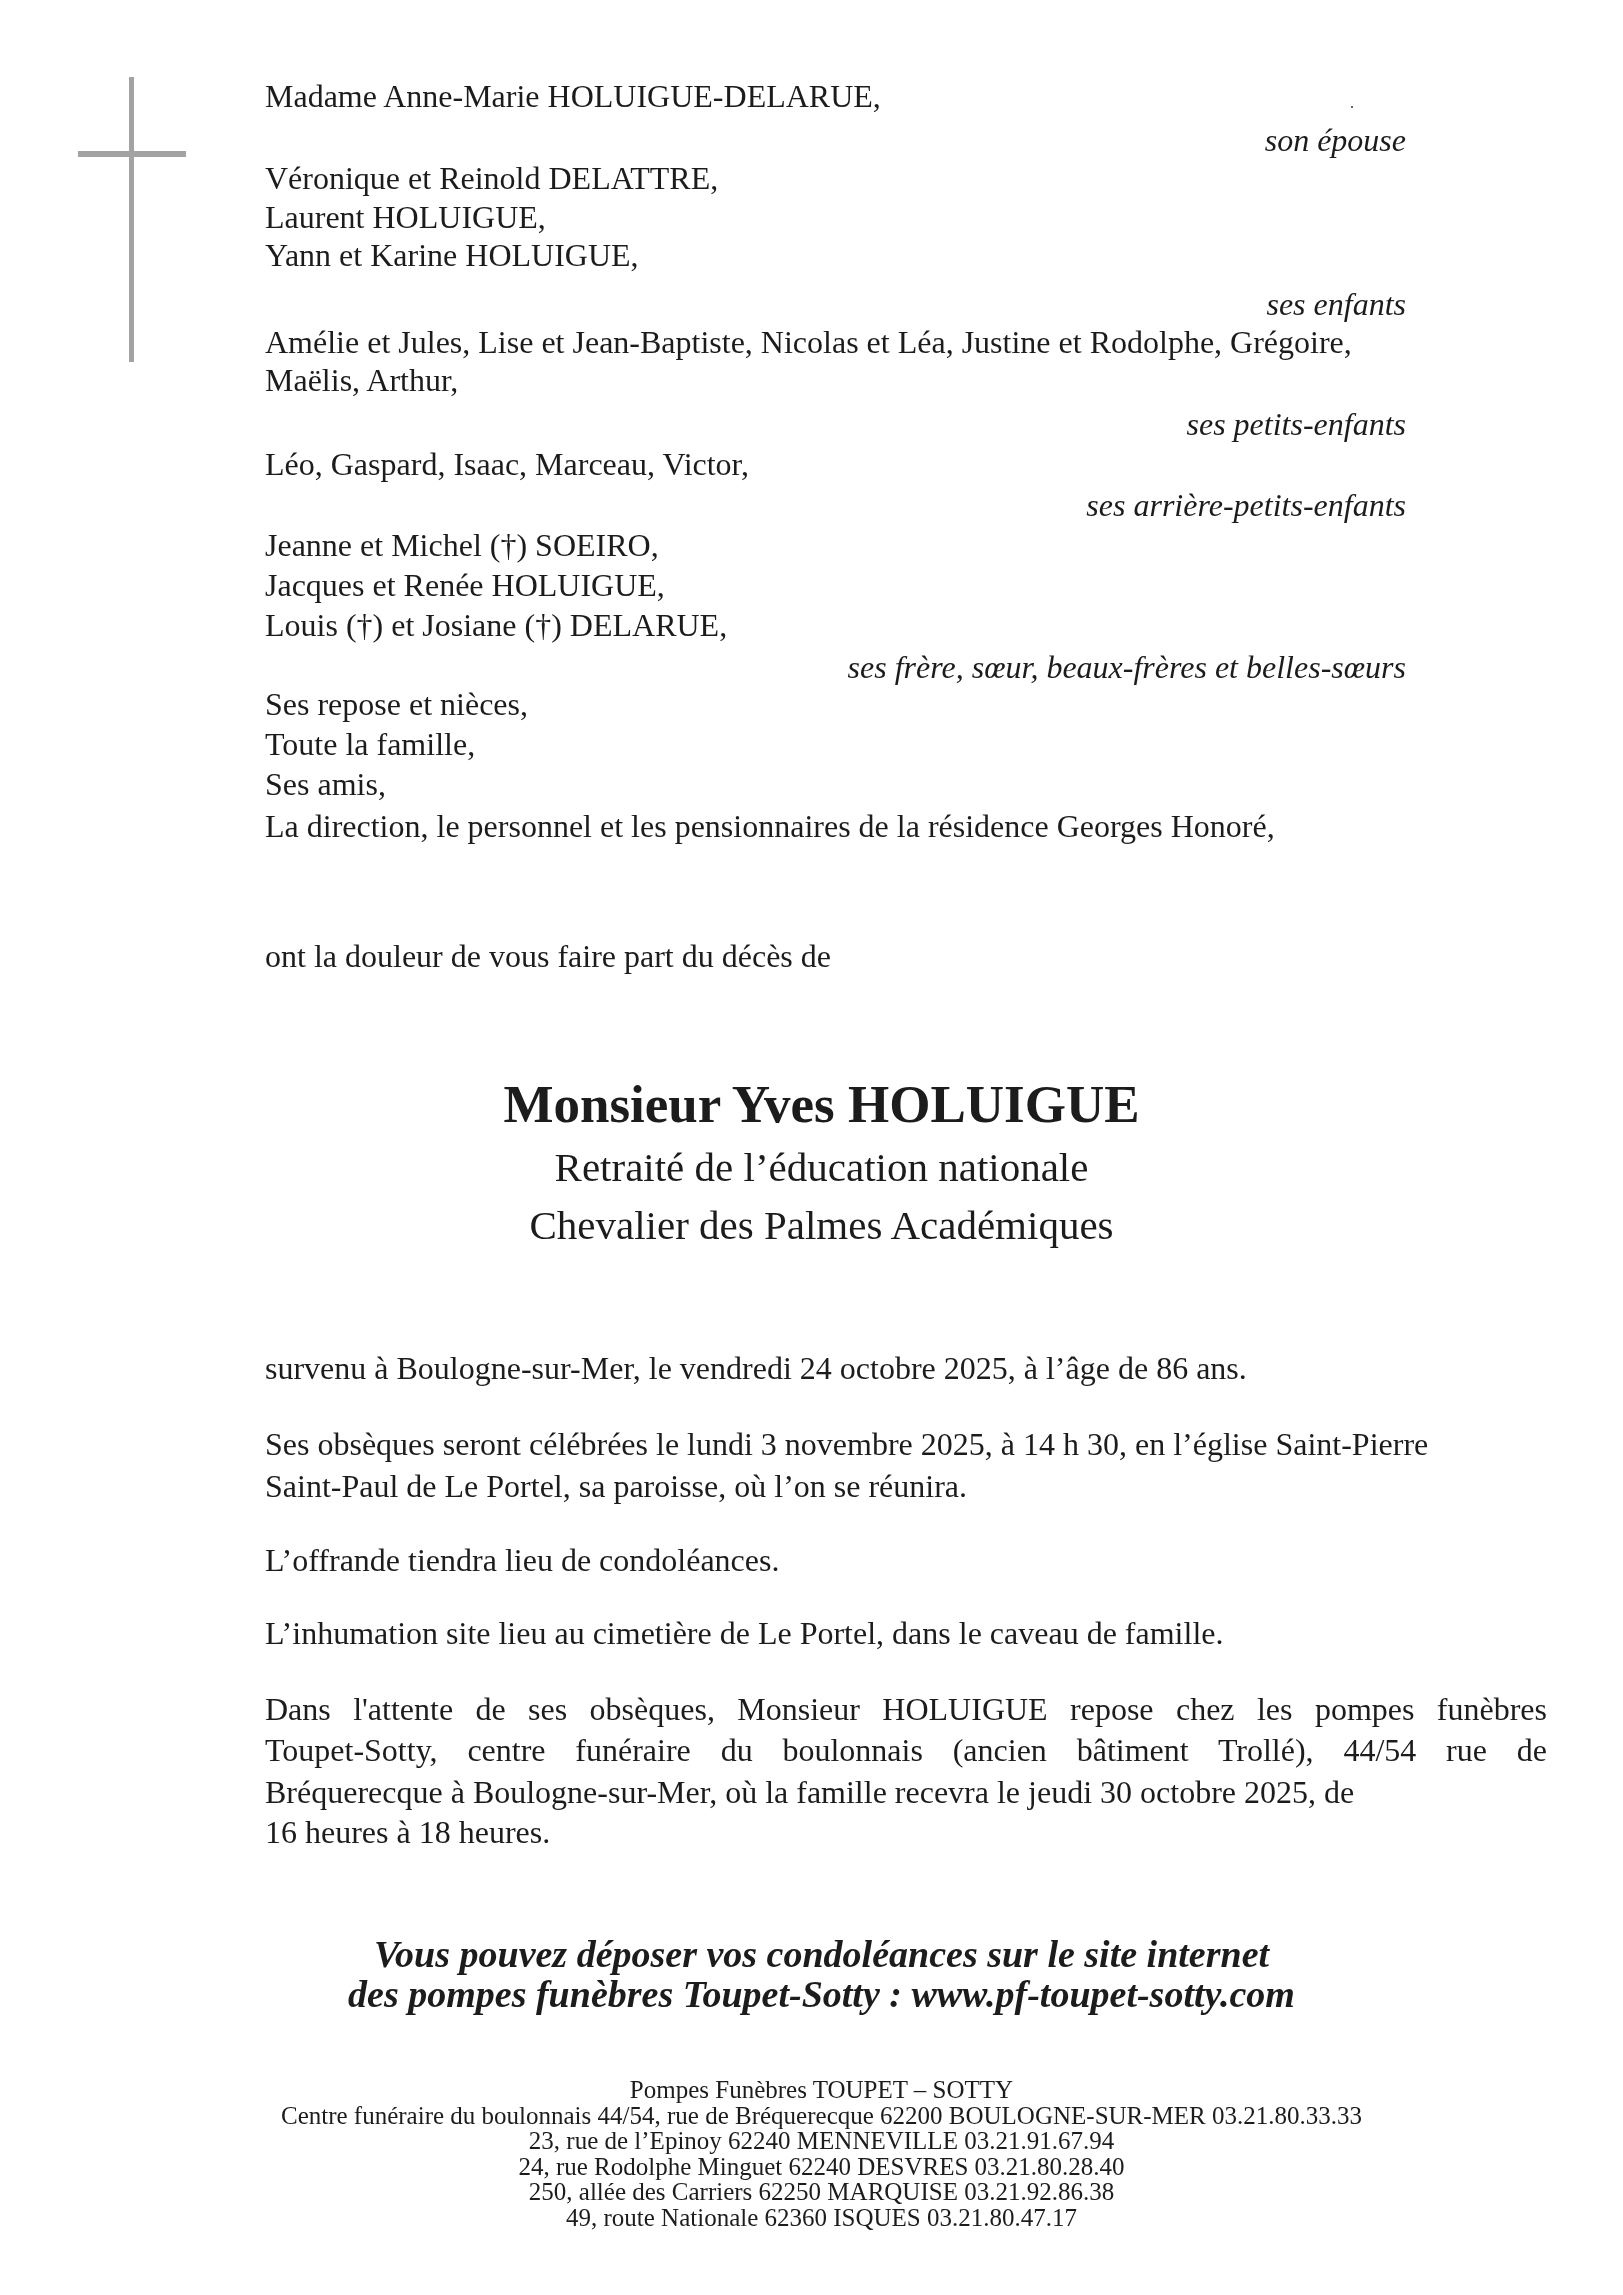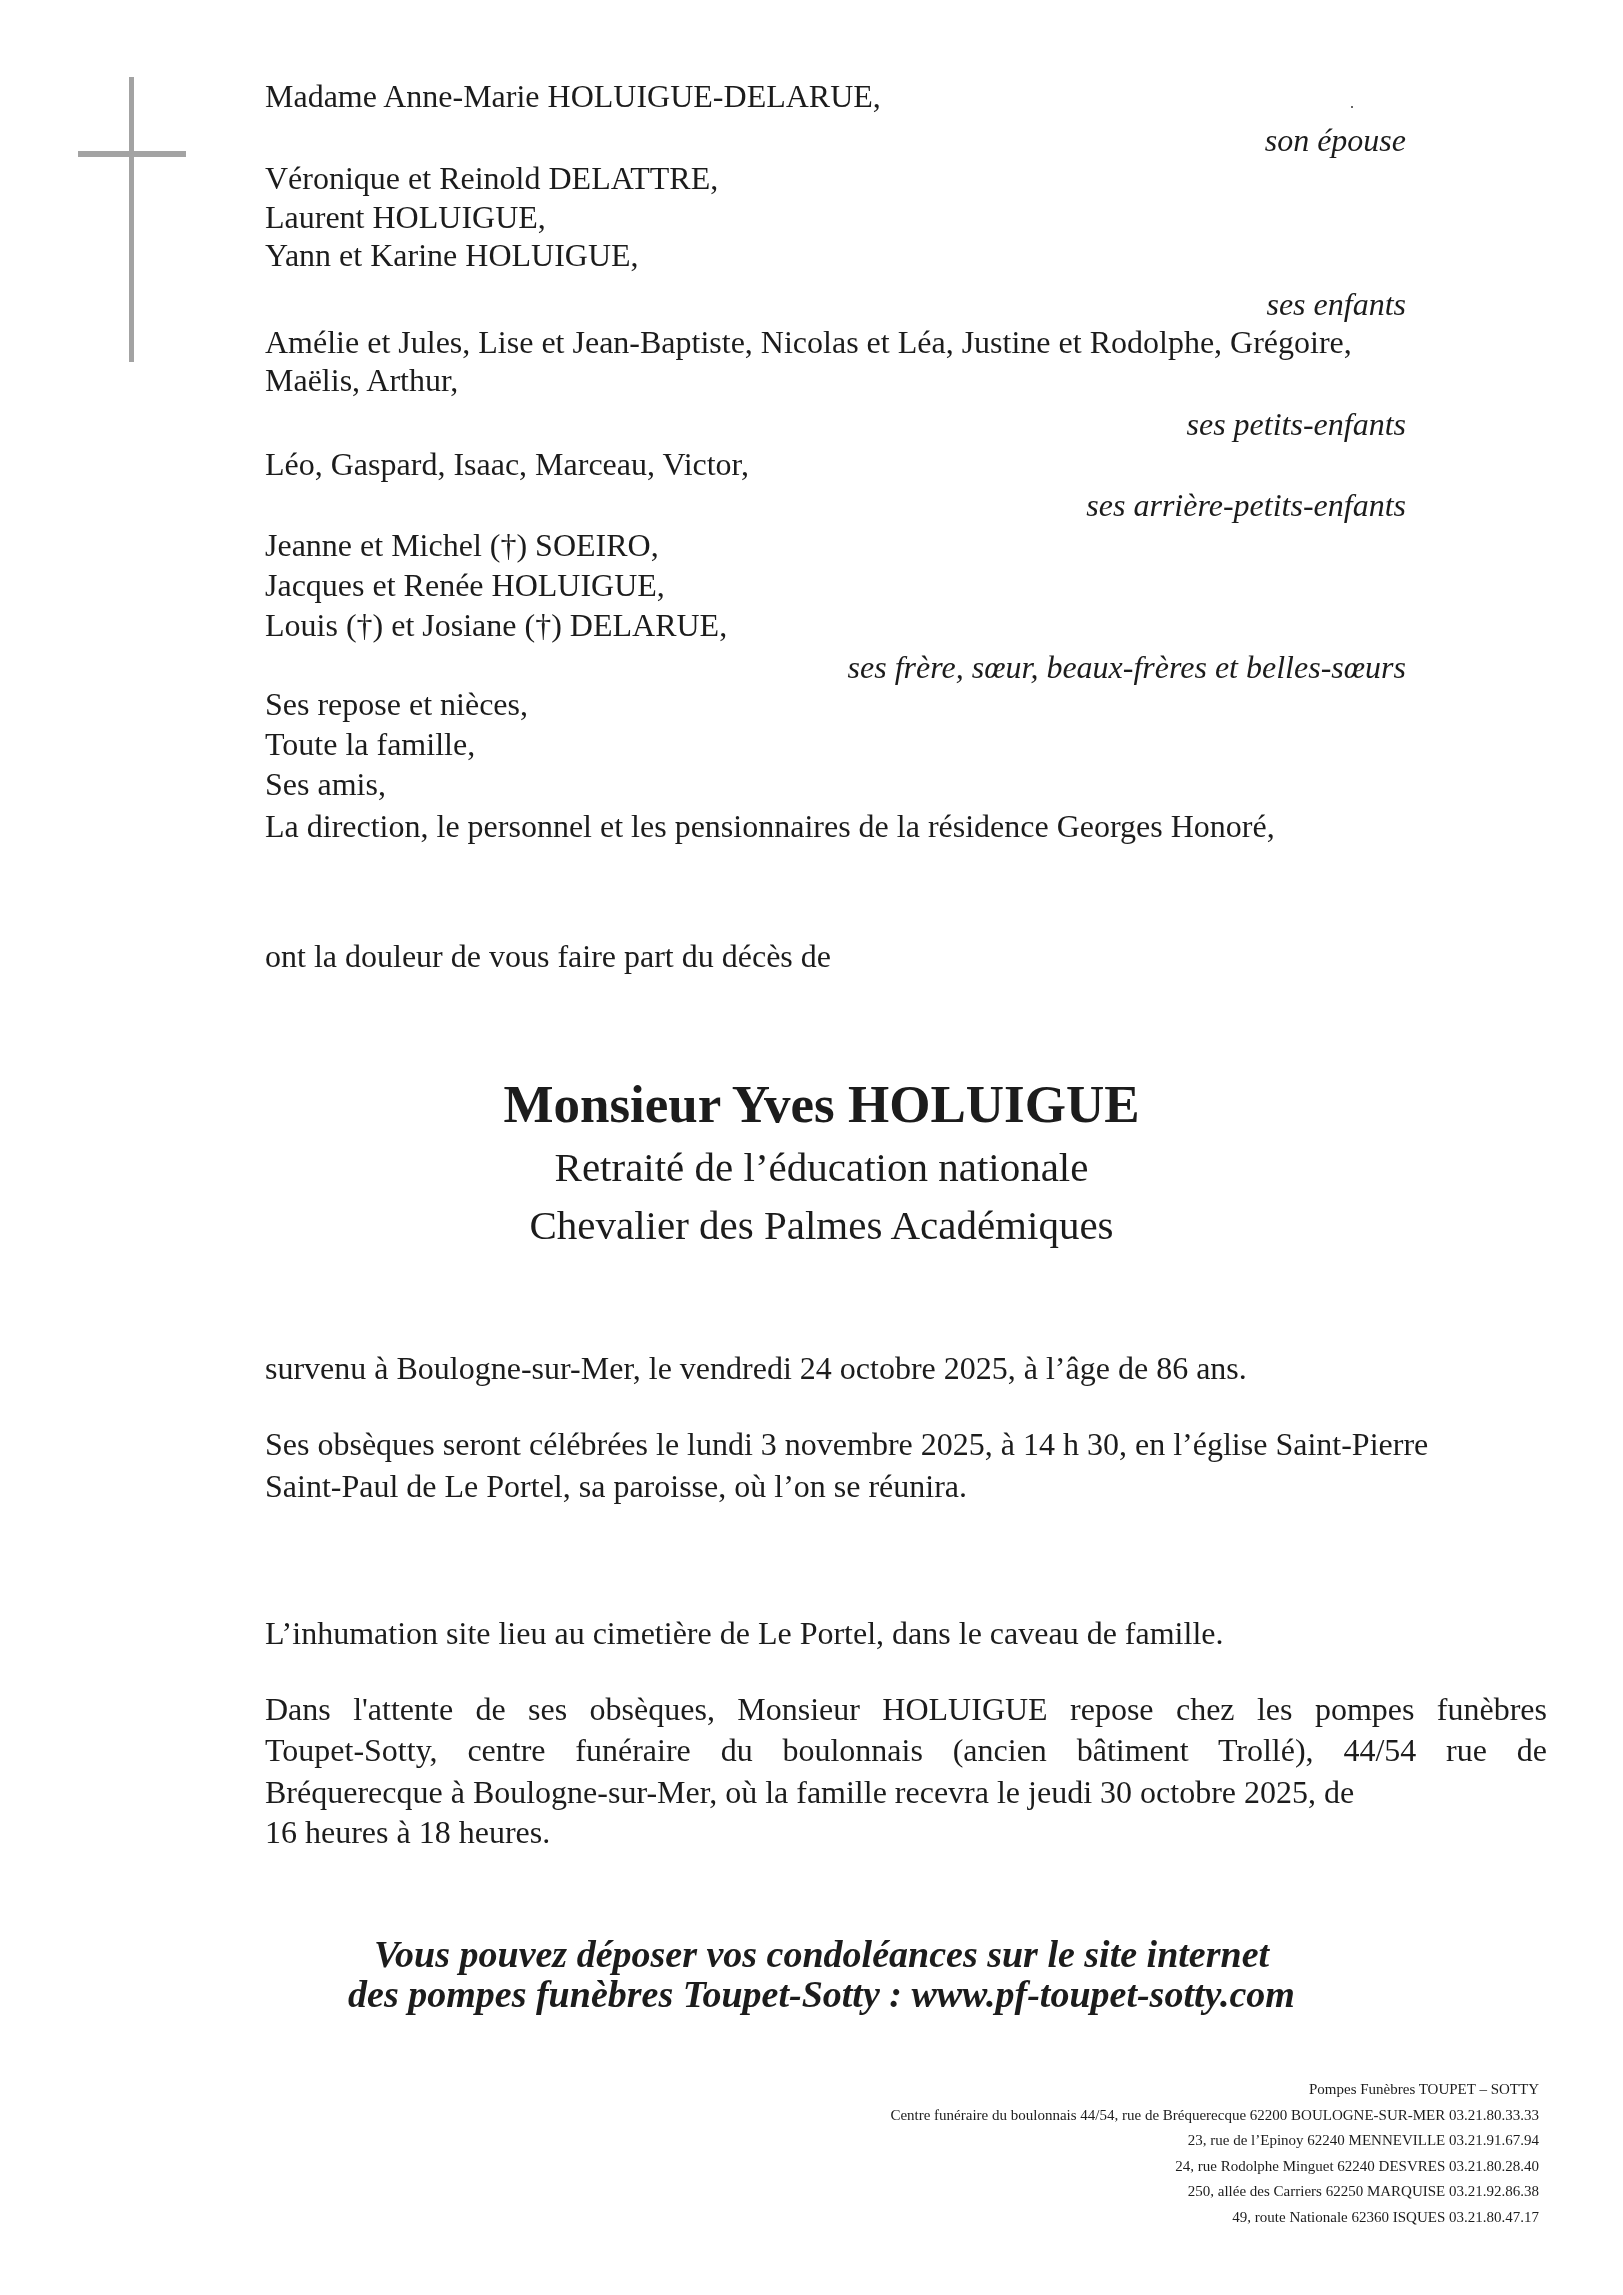--- a/index.html
+++ b/index.html
@@ -81,24 +81,23 @@
       white-space: normal;
     }
     .cond {
       font-size: 38px;
       line-height: 41px;
       font-weight: bold;
       font-style: italic;
       left: 167px;
     }
     .footer {
-      font-size: 15px;
+      font-size: 25px;
       line-height: 25.5px;
       left: 167px;
-      text-align: right;
     }
     .speck {
       position: absolute;
       width: 2.4px; height: 2.4px;
       background: #333;
       border-radius: 50%;
     }
   </style>
 </head>
 <body>
@@ -139,20 +138,21 @@
 
   <div class="center deceased-name" style="top:1074px; width:1435px; left:104px;">Monsieur Yves HOLUIGUE</div>
   <div class="center deceased-title" style="top:1201px; width:1435px; left:104px;">Chevalier des Palmes Académiques</div>
   <div class="center deceased-title" style="top:1143px; width:1435px; left:104px;">Retraité de l’éducation nationale</div>
 
   <div class="line" style="top:1349px">survenu à Boulogne-sur-Mer, le vendredi 24 octobre 2025, à l’âge de 86 ans.</div>
 
   <div class="line" style="top:1425px">Ses obsèques seront célébrées le lundi 3 novembre 2025, à 14 h 30, en l’église Saint-Pierre</div>
   <div class="line" style="top:1467px">Saint-Paul de Le Portel, sa paroisse, où l’on se réunira.</div>
 
+  <div class="line" style="top:1541px">L’offrande tiendra lieu de condoléances.</div>
 
   <div class="line" style="top:1614px">L’inhumation site lieu au cimetière de Le Portel, dans le caveau de famille.</div>
 
   <div class="justify-full" style="top:1690px">Dans l'attente de ses obsèques, Monsieur HOLUIGUE repose chez les pompes funèbres</div>
   <div class="justify-full" style="top:1731px">Toupet-Sotty, centre funéraire du boulonnais (ancien bâtiment Trollé), 44/54 rue de</div>
   <div class="line" style="top:1773px">Bréquerecque à Boulogne-sur-Mer, où la famille recevra le jeudi 30 octobre 2025, de</div>
   <div class="line" style="top:1813px">16 heures à 18 heures.</div>
 
   <div class="center cond" style="top:1934px; width:1435px; left:104px;">Vous pouvez déposer vos condoléances sur le site internet</div>
   <div class="center cond" style="top:1974px; width:1435px; left:104px;">des pompes funèbres Toupet-Sotty : www.pf-toupet-sotty.com</div>

